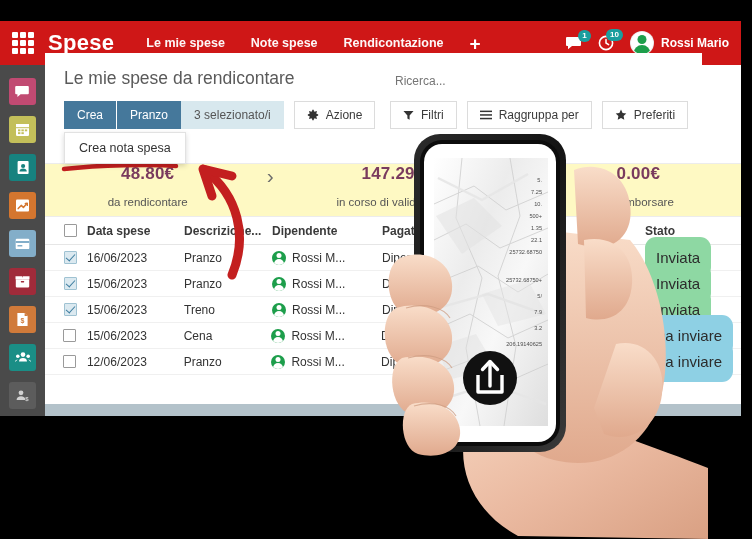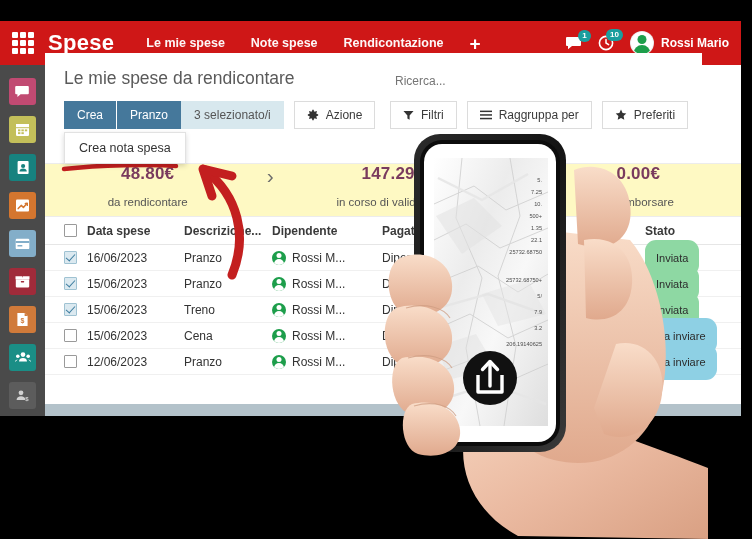--- a/index.html
+++ b/index.html
@@ -177,21 +177,21 @@
   }
   .mini-avatar::before {
     content: ""; position: absolute; left: 50%; top: 2px; width: 5px; height: 5px;
     border-radius: 50%; background: #fff; transform: translateX(-50%);
   }
   .mini-avatar::after {
     content: ""; position: absolute; left: 50%; top: 8px; width: 10px; height: 8px;
     border-radius: 5px 5px 0 0; background: #fff; transform: translateX(-50%);
   }
   .badge-pill {
-    font-size: 11px; padding: 12px 11px; border-radius: 11px;
+    font-size: 15px; padding: 12px 11px; border-radius: 11px;
     white-space: nowrap; color: #2c2c2c;
   }
   .badge-sent { background: #8ed8a3; }
   .badge-tosend { background: #8ed0e4; }
 
   
   #footer-strip {
     position: absolute; left: 45px; top: 383px; width: 696px; height: 12px;
     background: #b3c2ca;
   }

